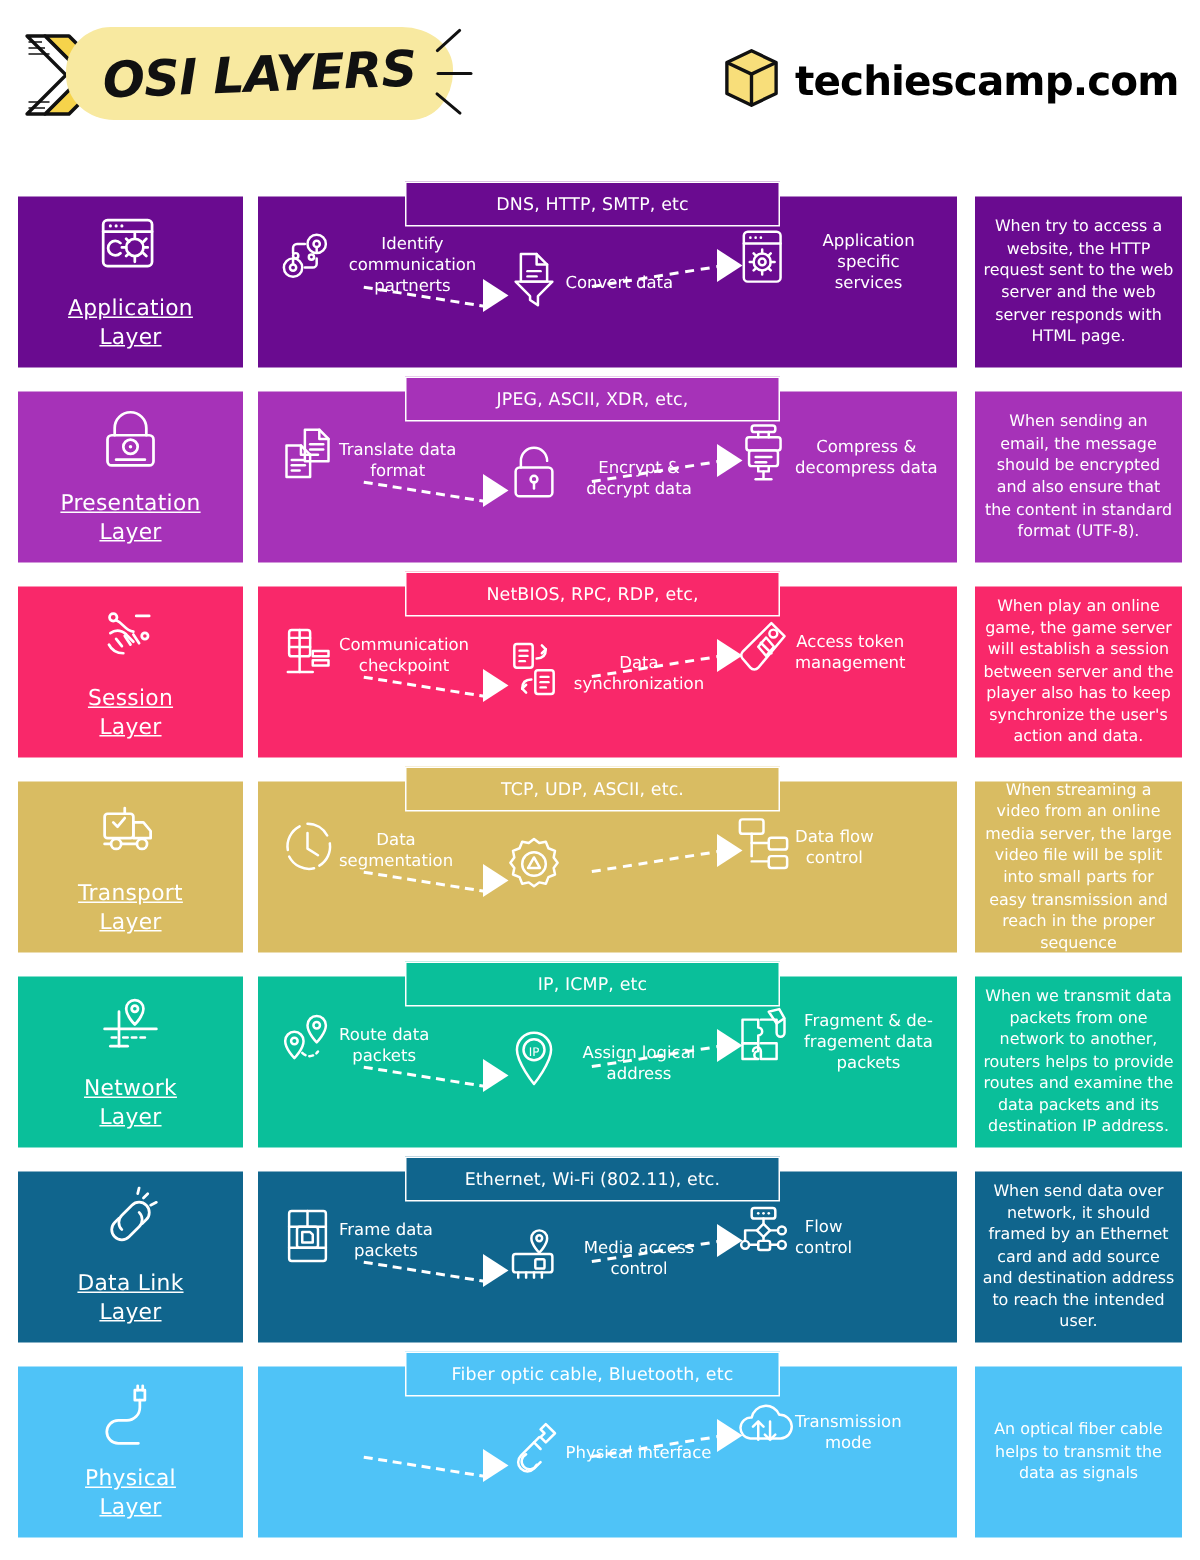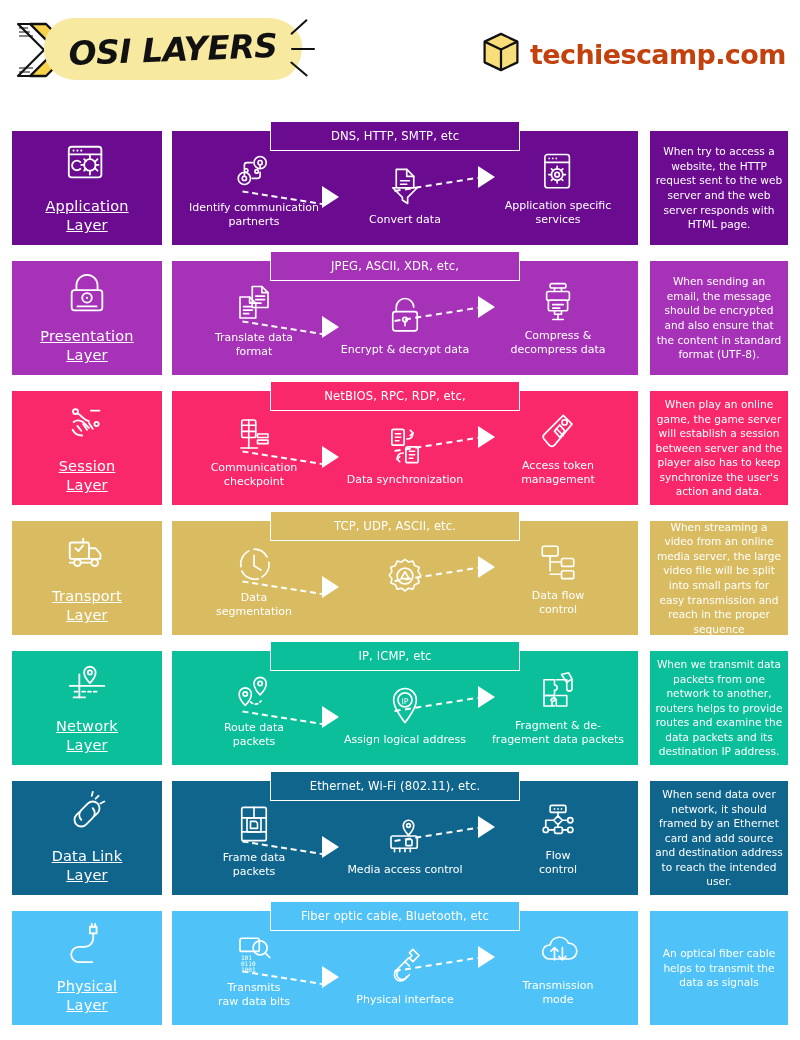--- a/index.html
+++ b/index.html
@@ -33,21 +33,21 @@
   }
   .chev { position: absolute; left: 16px; top: 20px; width: 62px; height: 60px; }
   .spark { position: absolute; background: #111; height: 2px; border-radius: 1px; }
   .sp1 { left: 288px; top: 26px; width: 22px; transform: rotate(-42deg); }
   .sp2 { left: 291px; top: 48px; width: 24px; transform: rotate(0deg); }
   .sp3 { left: 288px; top: 68px; width: 22px; transform: rotate(40deg); }
 
   .brand { position: absolute; left: 482px; top: 26px; height: 56px; display: flex; align-items: center; gap: 10px; }
   .brand-text {
     font-family: "DejaVu Sans", sans-serif;
-    font-size: 27px; font-weight: bold; color: #c2410c;
+    font-size: 27px; font-weight: bold; color: #000000;
     letter-spacing: -0.6px; white-space: nowrap;
   }
 
   
   .row { position: absolute; left: 0; width: 800px; }
   .layer-box {
     position: absolute; left: 12px; top: 0; width: 150px;
     display: flex; flex-direction: column;
     align-items: center; justify-content: center; gap: 6px;
   }
@@ -75,21 +75,21 @@
     display: flex; align-items: center; justify-content: center;
     border: 1.4px solid #ffffff; z-index: 6;
   }
   .badge-text {
     color: #ffffff; font-size: 11.6px; font-family: "DejaVu Sans", sans-serif;
     white-space: nowrap; letter-spacing: 0.1px;
   }
 
   
   .flow { position: absolute; left: 0; top: 0; width: 466px; height: 100%; }
-  .step { position: absolute; display: flex; flex-direction: column; align-items: center; }
+  .step { position: absolute; display: flex; flex-direction: row; align-items: center; }
   .step-label {
     color: #ffffff; font-size: 11px; line-height: 14px; text-align: center;
     font-family: "DejaVu Sans", sans-serif; margin-top: 2px; white-space: pre-line;
   }
   .step-a { left: 12px; top: 22px; width: 140px; }
   .step-b { left: 163px; top: 34px; width: 140px; }
   .step-c { left: 316px; top: 20px; width: 140px; }
 
   .arrow-tri {
     position: absolute; width: 0; height: 0;
@@ -583,34 +583,20 @@
           </div>
     </div>
 
     <div class="mid-box" style="background:#4FC3F7;height:114px;">
       <div class="flow">
         <div class="dash dash-1"></div>
         <div class="dash dash-2"></div>
         <div class="arrow-tri tri-1"></div>
         <div class="arrow-tri tri-2"></div>
 
-        <div class="step step-a">
-          <span><svg viewBox="0 0 48 48" width="42" height="42">
-                  <rect x="8" y="6" width="22" height="15" rx="2" fill="none" stroke="#fff" stroke-width="1.9" stroke-linecap="round" stroke-linejoin="round"></rect>
-                  <circle cx="31" cy="17" r="8" fill="none" stroke="#fff" stroke-width="1.9" stroke-linecap="round" stroke-linejoin="round"></circle>
-                  <line x1="37" y1="23" x2="42" y2="28" fill="none" stroke="#fff" stroke-width="1.9" stroke-linecap="round" stroke-linejoin="round"></line>
-                  <g font-family="DejaVu Sans Mono, monospace" font-size="7" fill="#fff">
-                    <text x="9" y="31">101</text>
-                    <text x="9" y="38">0110</text>
-                    <text x="9" y="45">1001</text>
-                  </g>
-                </svg></span>
-          <div class="step-label">Transmits
-raw data bits</div>
-        </div>
         <div class="step step-b">
           <span><svg viewBox="0 0 48 48" width="42" height="42">
                   <path d="M33 5l7 7-7 7-4-4 3-3-3-3z" fill="none" stroke="#fff" stroke-width="1.9" stroke-linecap="round" stroke-linejoin="round"></path>
                   <path d="M28 15l-14 14a7 7 0 0 0 10 10l5-5" fill="none" stroke="#fff" stroke-width="1.9" stroke-linecap="round" stroke-linejoin="round"></path>
                   <path d="M24 19l5 5" fill="none" stroke="#fff" stroke-width="1.9" stroke-linecap="round" stroke-linejoin="round"></path>
                   <path d="M18 28a6 6 0 1 0 8 8" fill="none" stroke="#fff" stroke-width="1.9" stroke-linecap="round" stroke-linejoin="round"></path>
                 </svg></span>
           <div class="step-label">Physical interface</div>
         </div>
         <div class="step step-c">

